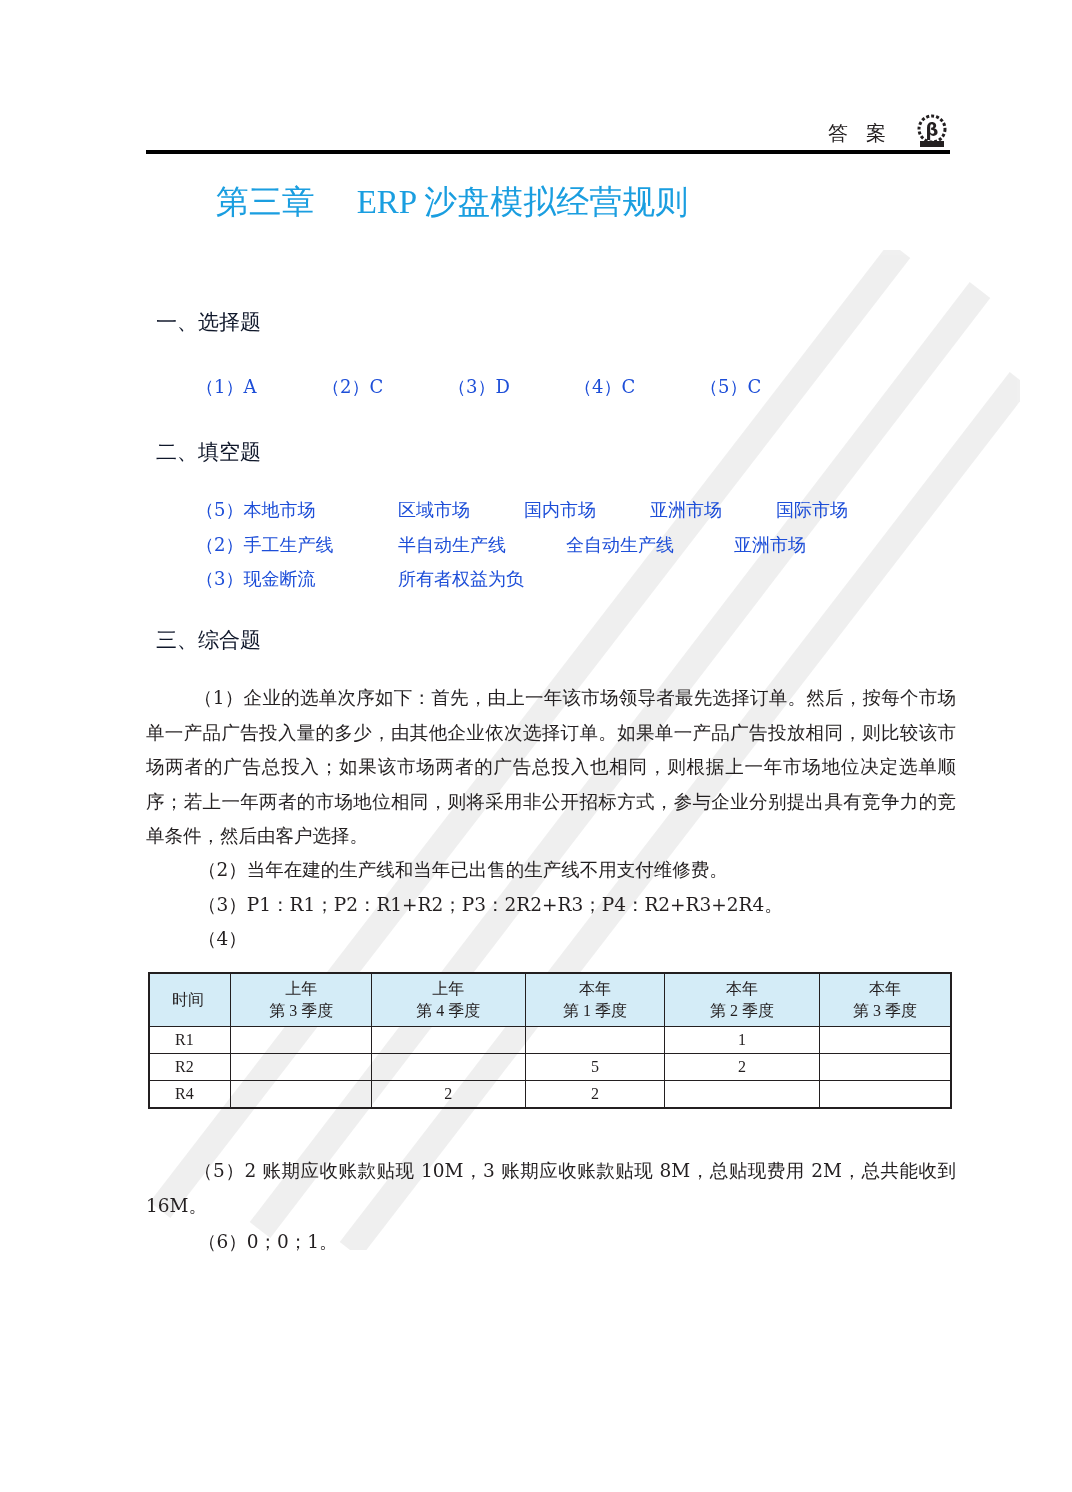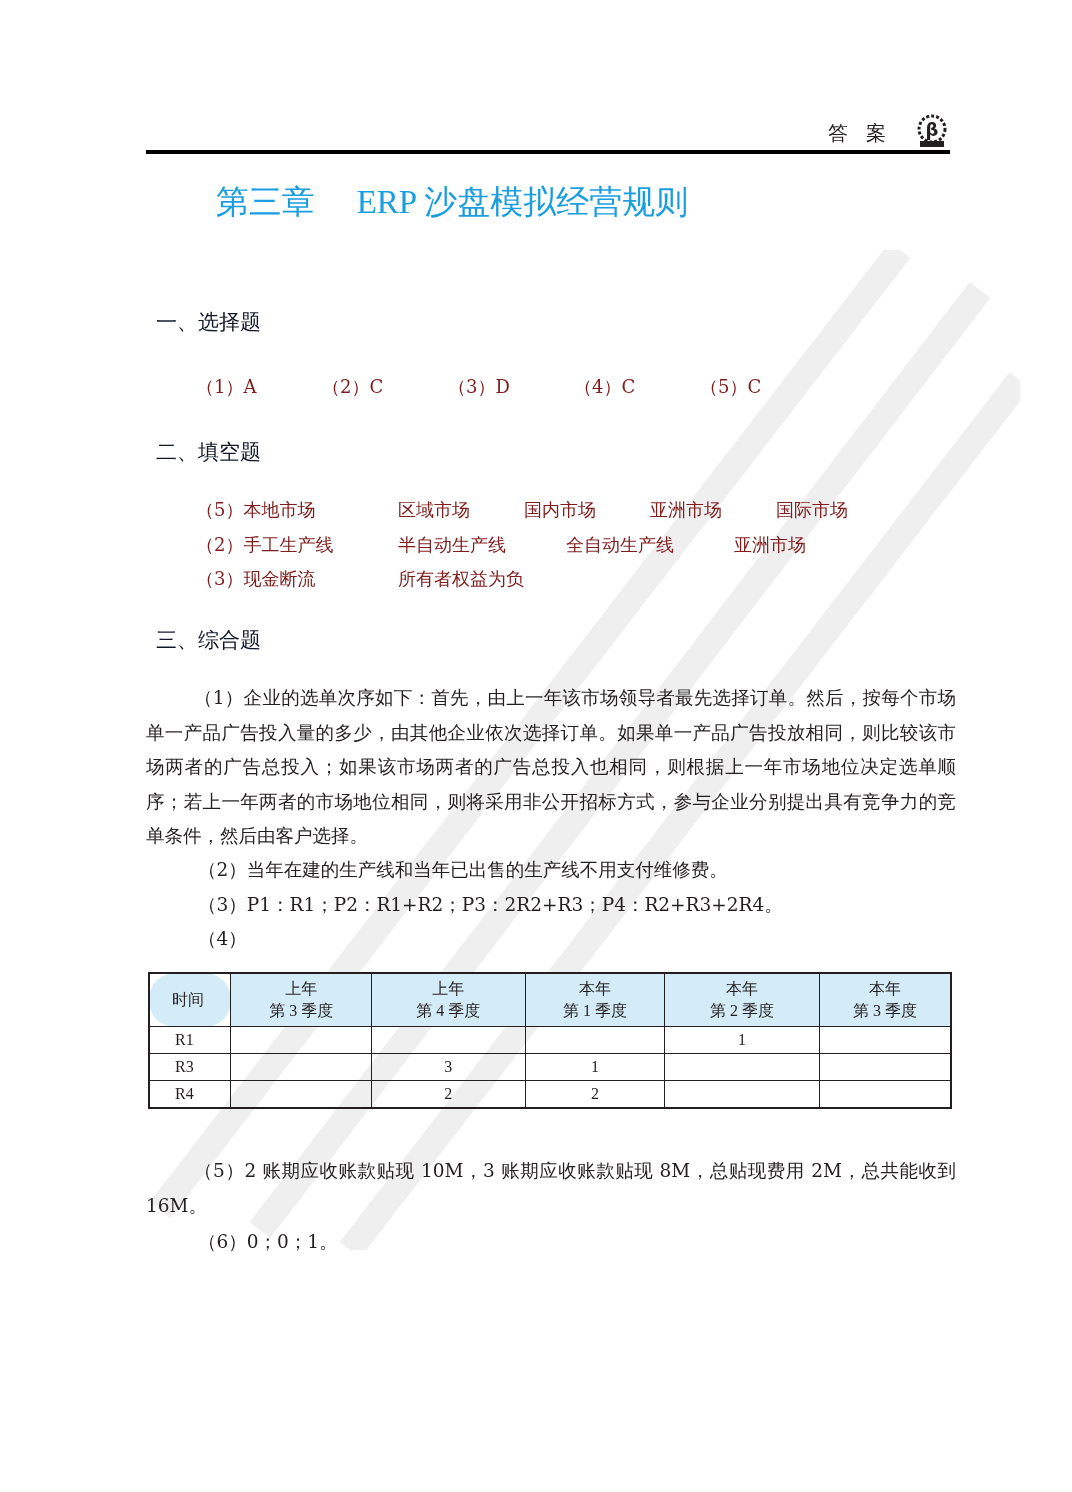--- a/index.html
+++ b/index.html
@@ -8,30 +8,30 @@
   .header { position:absolute; left:146px; top:118px; width:804px; height:32px;
             border-bottom:4px solid #000000; }
   .header-text { position:absolute; right:46px; top:2px; font-family:"DejaVu Sans",sans-serif;
                  font-size:20px; letter-spacing:18px; color:#231f20; }
   .logo { position:absolute; right:0px; top:-4px; width:36px; height:34px; }
   .title { position:absolute; left:0; width:904px; top:180px; text-align:center;
            font-family:"DejaVu Sans",sans-serif; font-size:33px; color:#1a9ee0; }
   .title .erp { font-family:"Liberation Serif",serif; }
   .sec { position:absolute; left:156px; font-family:"DejaVu Sans",sans-serif;
          font-size:21px; color:#0f172a; }
-  .row { position:absolute; font-size:18px; color:#7f1d1d; white-space:nowrap; }
+  .row { position:absolute; font-size:18px; color:#1d4ed8; white-space:nowrap; }
   .para { position:absolute; left:146px; width:810px; font-size:18.5px; line-height:34.5px;
           text-indent:2.6em; text-align:justify; color:#231f20; }
   .para-line { position:absolute; left:198px; font-size:18.5px; color:#231f20; white-space:nowrap; }
   table.tbl { position:absolute; left:148px; top:972px; width:804px; border-collapse:collapse;
               font-family:"Liberation Serif",serif; font-size:16px; color:#231f20; }
   table.tbl td, table.tbl th { border:1px solid #231f20; padding:0; font-weight:normal; }
   table.tbl { border:2px solid #231f20; }
   table.tbl thead th { background:#d4ecf7; height:52px; line-height:22px; text-align:center; }
-  table.tbl thead th.first { text-align:left; padding-left:22px;border-radius:26px; }
+  table.tbl thead th.first { text-align:left; padding-left:22px; }
   table.tbl tbody td { height:26px; text-align:center;border-radius:6px; }
   table.tbl tbody td.rl { text-align:left; padding-left:25px; }
   .watermark { position:absolute; left:120px; top:250px; width:900px; height:1000px; pointer-events:none; }
 </style>
 </head>
 <body>
 
 <svg class="watermark" viewBox="0 0 900 1000">
   <g stroke="#e9e9e9" stroke-width="26" fill="none" opacity="0.7">
     <line x1="40" y1="960" x2="780" y2="0"></line>
@@ -103,25 +103,25 @@
   <tbody>
     <tr>
       <td class="rl">R1</td>
       <td></td>
       <td></td>
       <td></td>
       <td>1</td>
       <td></td>
     </tr>
     <tr>
-      <td class="rl">R3</td>
+      <td class="rl">R2</td>
       <td></td>
-      <td>3</td>
-      <td>1</td>
       <td></td>
+      <td>5</td>
+      <td>2</td>
       <td></td>
     </tr>
     <tr>
       <td class="rl">R4</td>
       <td></td>
       <td>2</td>
       <td>2</td>
       <td></td>
       <td></td>
     </tr>

